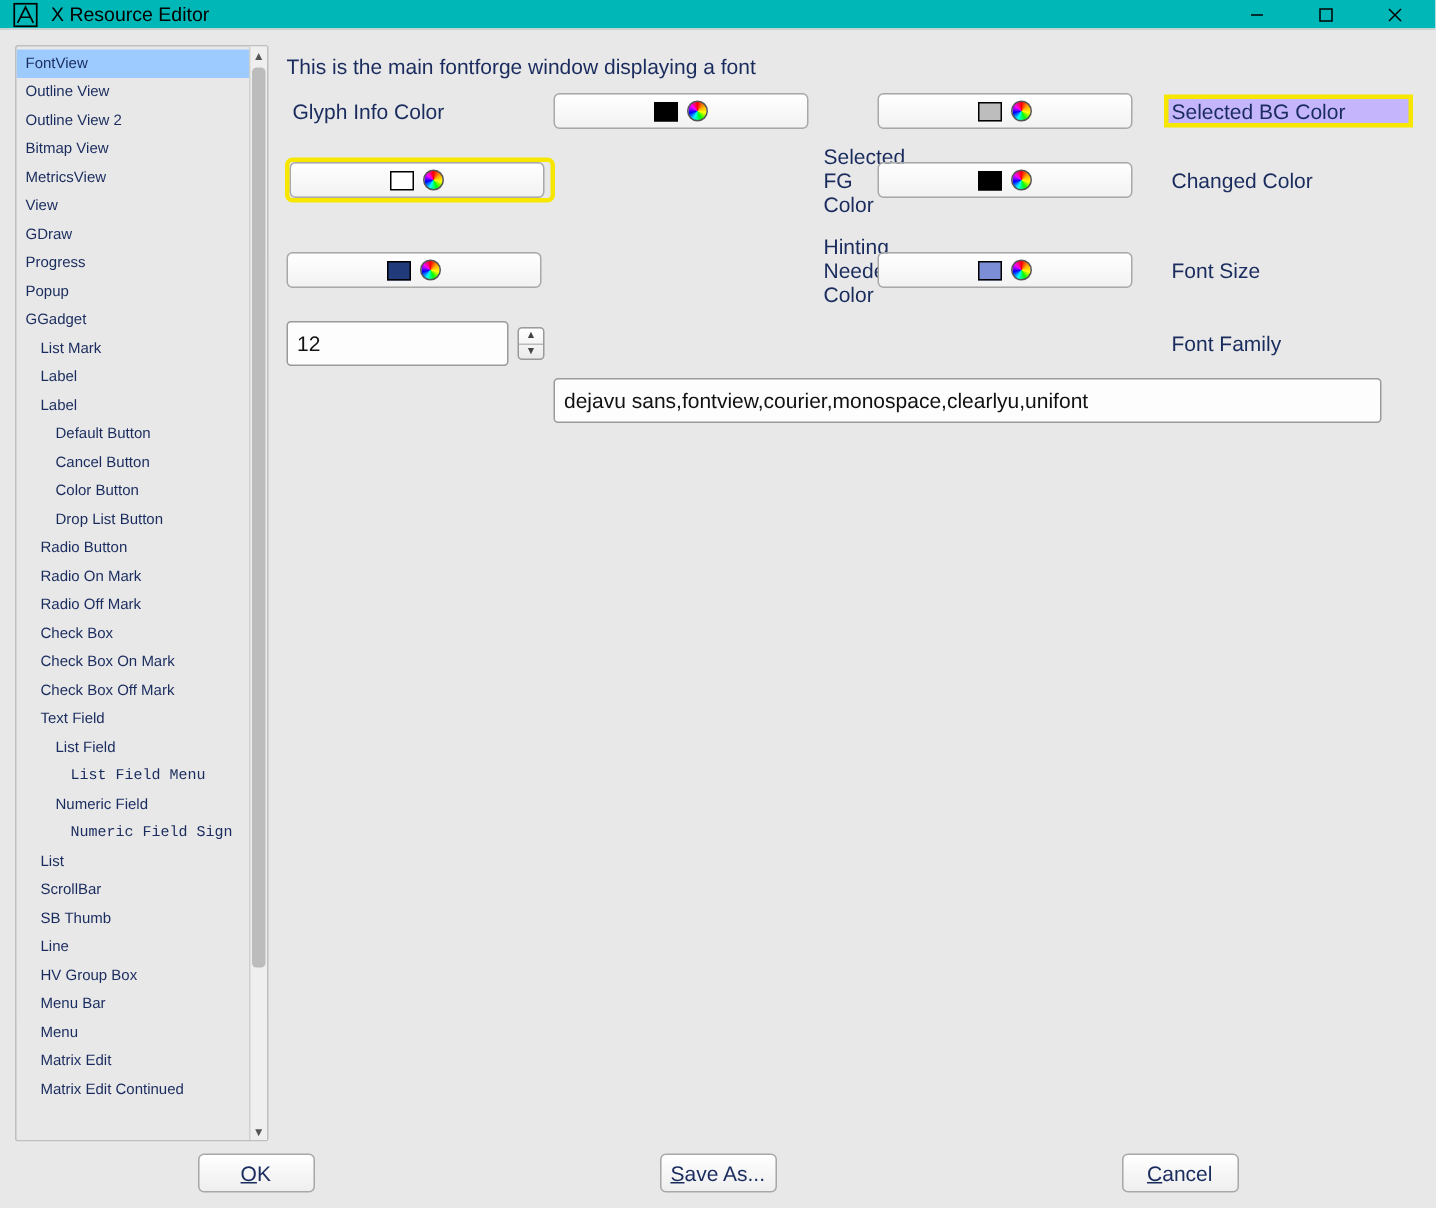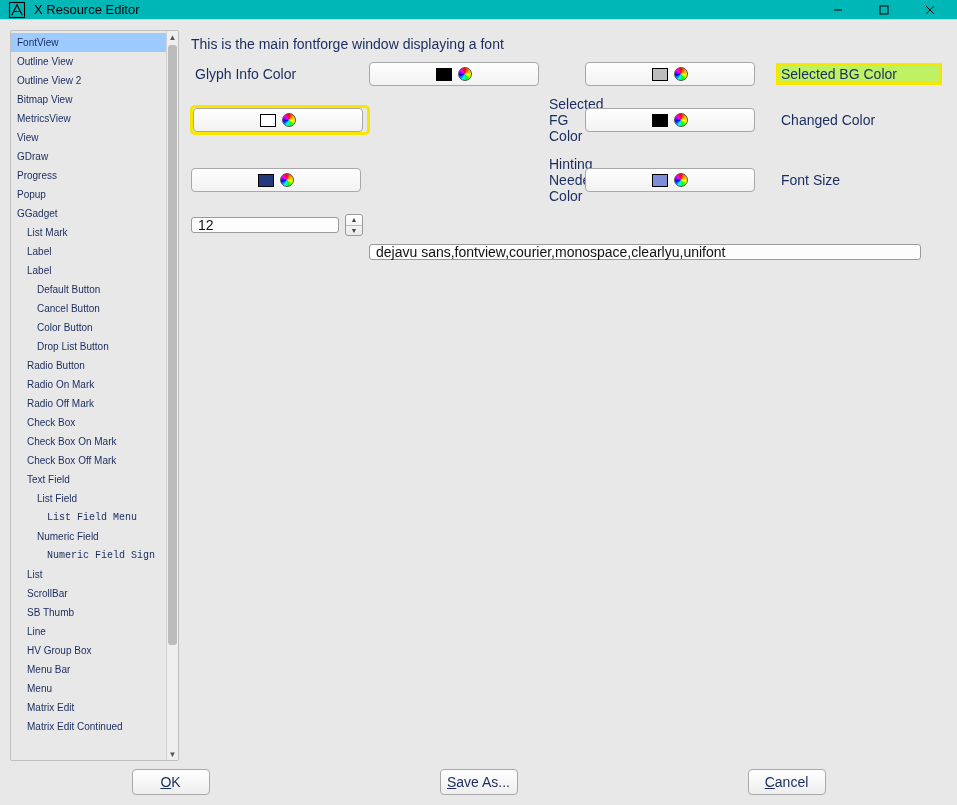--- a/index.html
+++ b/index.html
@@ -111,21 +111,21 @@
     row-gap: 8px;
     align-items: center;
   }
   .lbl {
     color: #1a2c5e;
     padding: 2px 4px;
   }
   .lbl.highlight {
     outline: 3px solid #f6e600;
     outline-offset: -2px;
-    background: #bef264;
+    background: #c4b5fd;
   }
   .colorbtn-wrap { position: relative; }
   .colorbtn-wrap.highlight {
     padding: 2px;
     outline: 3px solid #f6e600;
     outline-offset: -2px;
     border-radius: 4px;
   }
   .colorbtn {
     height: 24px;
@@ -142,21 +142,21 @@
     width: 16px; height: 13px;
     border: 1px solid #000;
   }
   .cw {
     width: 14px; height: 14px;
     border-radius: 50%;
     background: conic-gradient(red,orange,yellow,lime,cyan,blue,magenta,red);
     border: 1px solid #555;
   }
   .text-field {
-    height: 16px;
+    height: 30px;
     border: 1px solid #9a9a9a;
     border-radius: 3px;
     background: #fdfdfd;
     padding: 0 6px;
     display: flex;
     align-items: center;
     font-size: 14px;
     color: #111;
   }
   .numeric-pair { display:flex; align-items:center; gap:6px; }
@@ -328,20 +328,21 @@
           <div class="text-field" style="width:148px">12</div>
           <div class="spinner">
             <div>▲</div>
             <div>▼</div>
           </div>
         </div>
         <div></div>
           <div></div>
           <div></div>
 
+        <div class="lbl">Font Family</div>
         <div class="text-field family-input">dejavu sans,fontview,courier,monospace,clearlyu,unifont</div>
 
       </div>
     </div>
   </div>
 
   <div class="footer">
     <div class="dlg-btn">
         <span><span class="mnemonic">O</span>K</span>
       </div>

